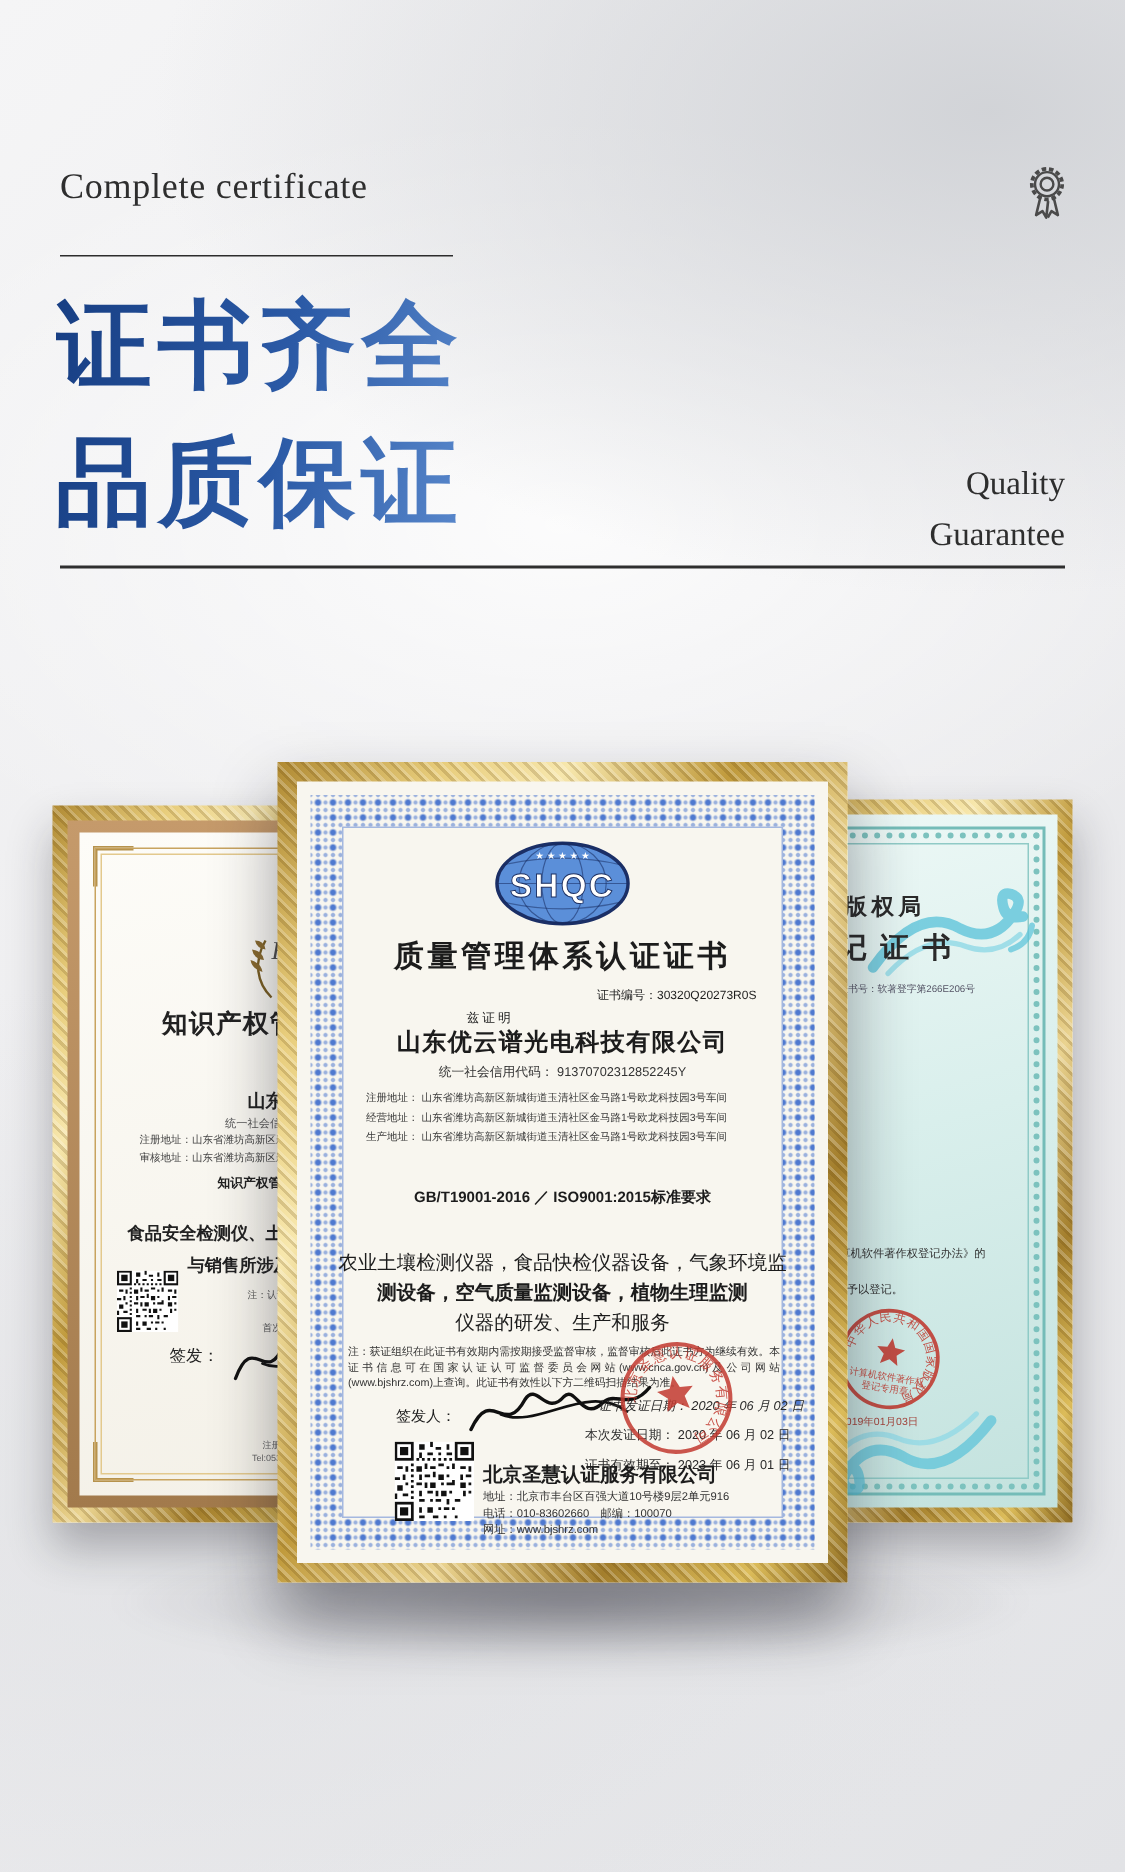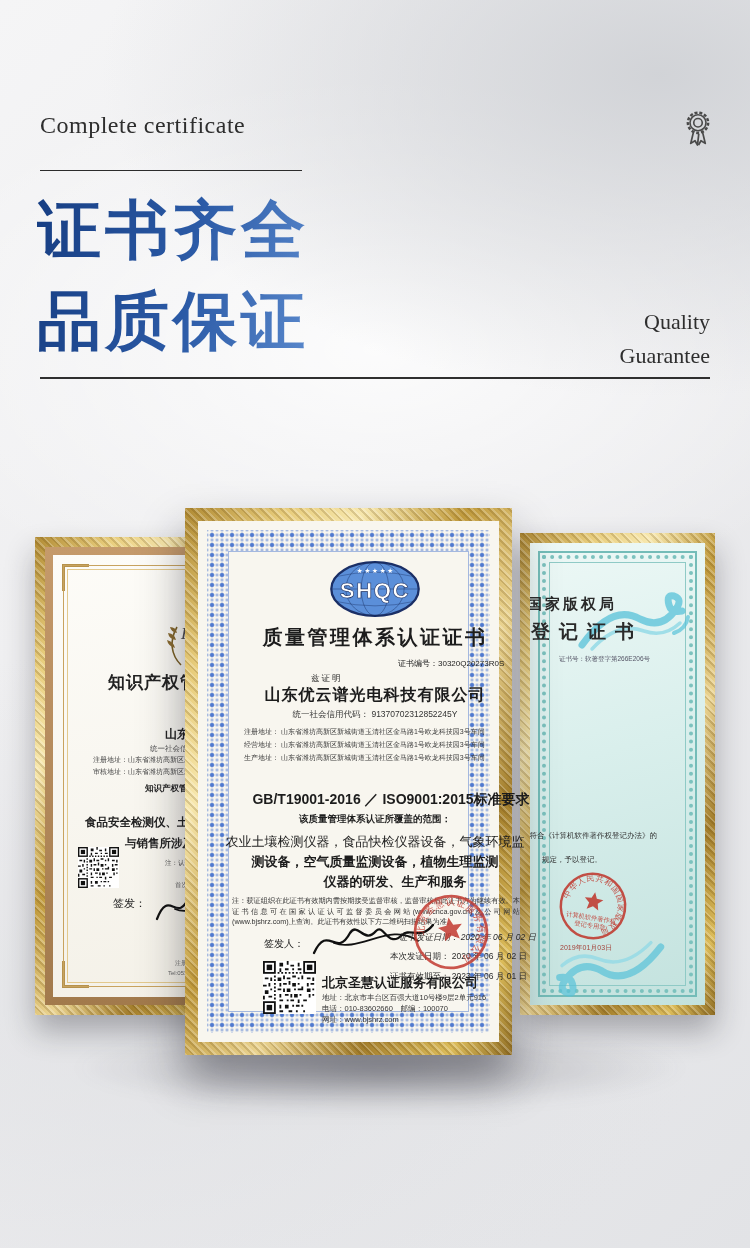--- a/index.html
+++ b/index.html
@@ -24,21 +24,21 @@
     -webkit-text-fill-color:transparent;color:#2b5aa6;}
   .quality{right:40px;top:305px;text-align:right;font-family:"Liberation Serif",serif;font-size:22px;line-height:1.55;color:#2e2e2e;}
   .rule-long{left:40px;top:377px;width:670px;height:1.5px;background:#2f2f2f;}
   
   .gold{background:linear-gradient(120deg,#b08a33 0%,#e8cd7c 16%,#f7e7ad 28%,#c09a3c 44%,#ead390 60%,#a37e2c 76%,#dcbc5a 90%,#8f6d24 100%);}
   .gold::before{content:"";position:absolute;inset:0;
     background:repeating-linear-gradient(45deg, rgba(255,255,255,.22) 0 2px, rgba(255,255,255,0) 2px 5px, rgba(90,60,10,.18) 5px 7px);
     pointer-events:none;}
   .cert-left{left:35px;top:537px;width:210px;height:478px;z-index:1;box-shadow:0 16px 28px rgba(30,30,40,.32);}
   .cert-right{left:520px;top:533px;width:195px;height:482px;z-index:1;box-shadow:0 16px 28px rgba(30,30,40,.32);}
-  .cert-center{left:185px;top:508px;width:327px;height:547px;z-index:3;box-shadow:0 24px 42px rgba(25,25,35,.42);}
+  .cert-center{left:185px;top:508px;width:380px;height:547px;z-index:3;box-shadow:0 24px 42px rgba(25,25,35,.42);}
   .shadow-blob{left:70px;top:1040px;width:620px;height:70px;z-index:0;
     background:radial-gradient(ellipse at 50% 40%, rgba(55,55,65,.30), rgba(55,55,65,0) 70%);filter:blur(7px);}
   
   .lc-mat{inset:10px;background:linear-gradient(180deg,#c59a6b,#a27a4c);}
   .lc-paper{inset:18px;background:linear-gradient(170deg,#fdfcf8,#f4f1e8);overflow:hidden;}
   .lc-line1{inset:10px;border:1.5px solid #c8a35f;}
   .lc-line2{inset:14px;border:1px solid #e3c98d;}
   .lc-corner{width:24px;height:24px;}
   .lc-corner.tl{left:9px;top:9px;border-left:3px double #b6924c;border-top:3px double #b6924c;}
   .lc-corner.bl{left:9px;bottom:9px;border-left:3px double #b6924c;border-bottom:3px double #b6924c;}
@@ -207,25 +207,24 @@
       </svg>
 
       <div class="abs t cc-center" style="top:103px;font-size:20px;font-weight:bold;letter-spacing:2.5px;">质量管理体系认证证书</div>
       <div class="abs t red" style="left:200px;top:137px;font-size:8px;">证书编号：30320Q20273R0S</div>
       <div class="abs t red" style="left:113px;top:152px;font-size:8.5px;letter-spacing:2px;">兹证明</div>
       <div class="abs t cc-center" style="top:164px;font-size:16px;font-weight:bold;letter-spacing:1px;">山东优云谱光电科技有限公司</div>
       <div class="abs t cc-center" style="top:188px;font-size:8.5px;color:#333;">统一社会信用代码： 91370702312852245Y</div>
       <div class="abs t" style="left:46px;top:206px;font-size:7px;color:#3a3a3a;">注册地址： 山东省潍坊高新区新城街道玉清社区金马路1号欧龙科技园3号车间</div>
       <div class="abs t" style="left:46px;top:219px;font-size:7px;color:#3a3a3a;">经营地址： 山东省潍坊高新区新城街道玉清社区金马路1号欧龙科技园3号车间</div>
       <div class="abs t" style="left:46px;top:232px;font-size:7px;color:#3a3a3a;">生产地址： 山东省潍坊高新区新城街道玉清社区金马路1号欧龙科技园3号车间</div>
-      <div class="abs t cc-center" style="top:270px;font-size:14px;font-weight:bold;padding-left:16px;">GB/T19001-2016 ／ ISO9001:2015标准要求</div>
-      <div class="abs t cc-center" style="top:292px;font-size:9.5px;font-weight:bold;">该质量管理体系认证所覆盖的范围：</div>
+      <div class="abs t cc-center" style="top:270px;font-size:10px;font-weight:bold;">GB/T19001-2016 ／ ISO9001:2015标准要求</div>
       <div class="abs t cc-center" style="top:312px;font-size:13px;font-weight:normal;">农业土壤检测仪器，食品快检仪器设备，气象环境监</div>
       <div class="abs t cc-center" style="top:332px;font-size:13px;font-weight:bold;">测设备，空气质量监测设备，植物生理监测</div>
-      <div class="abs t cc-center" style="top:352px;font-size:13px;font-weight:bold;padding-left:20px;">仪器的研发、生产和服务</div>
+      <div class="abs t cc-center" style="top:352px;font-size:13px;font-weight:normal;">仪器的研发、生产和服务</div>
 
       <div class="abs" style="left:34px;top:375px;width:288px;font-size:7.2px;line-height:10.5px;color:#333;text-align:justify;">注：获证组织在此证书有效期内需按期接受监督审核，监督审核后此证书方为继续有效。本证书信息可在国家认证认可监督委员会网站(www.cnca.gov.cn)及公司网站(www.bjshrz.com)上查询。此证书有效性以下方二维码扫描结果为准。</div>
 
       <div class="abs t" style="left:66px;top:416px;font-size:10px;">签发人：</div>
       <svg class="abs" style="left:108px;top:396px;width:135px;height:46px;" viewBox="0 0 135 46" fill="none" stroke="#101010" stroke-width="2.3" stroke-linecap="round">
         <path d="M8 36 C 22 6, 30 42, 44 16 C 52 4, 58 28, 70 14 C 78 6, 82 32, 96 18 C 104 10, 114 24, 127 8"></path>
         <path d="M28 26 C 53 36, 85 4, 112 24" stroke-width="1.8"></path>
       </svg>
 
       <div class="abs t" style="left:201px;top:411px;font-size:8.5px;color:#2a2a2a;font-style:italic;">证书发证日期： 2020 年 06 月 02 日</div>

